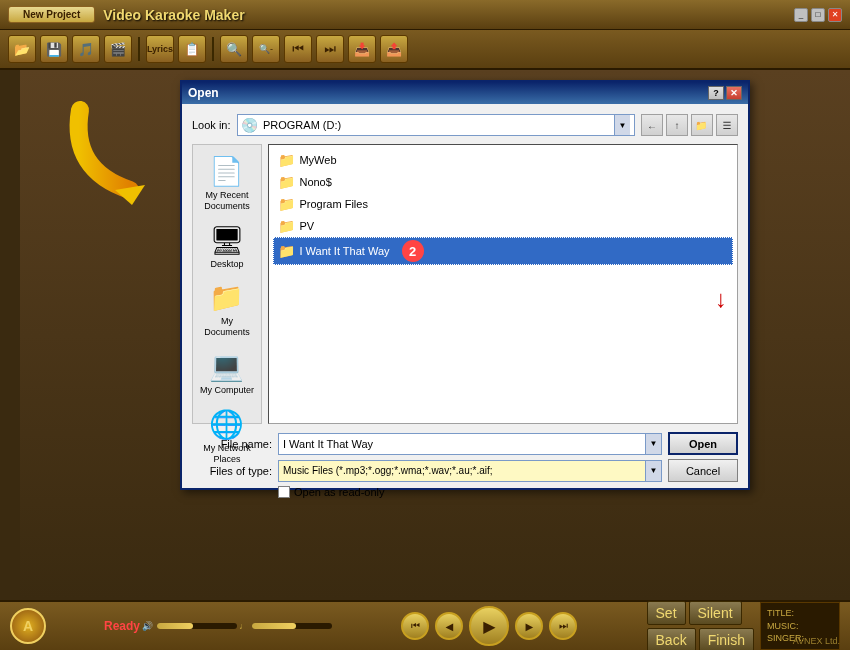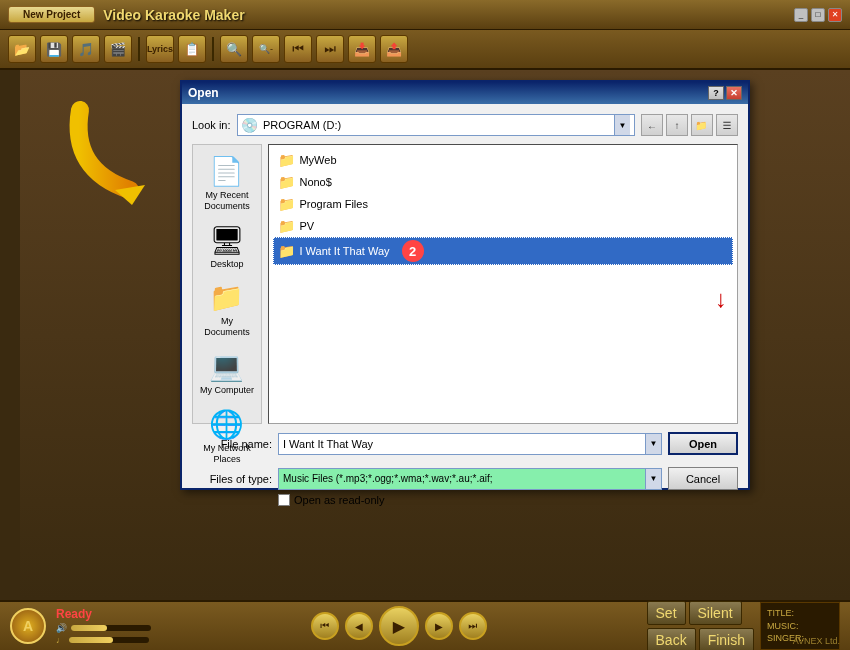--- a/index.html
+++ b/index.html
@@ -374,29 +374,29 @@
       width: 70px;
       height: 23px;
       background: linear-gradient(180deg, #f0f0f0 0%, #d0d0d0 100%);
       border: 1px solid #808080;
       font-size: 11px;
       cursor: pointer;
     }
     .file-type-row {
       display: flex;
       align-items: center;
-      margin-top: 12px;
+      margin-top: 4px;
       gap: 6px;
     }
     .file-type-input {
       flex: 1;
       height: 22px;
       border: 1px solid #7a9ac8;
       font-size: 10px;
-      background: #86efac;
+      background: #fef9c3;
       display: flex;
       align-items: center;
       padding: 0 4px;
       position: relative;
       overflow: hidden;
     }
     .readonly-row {
       display: flex;
       margin-top: 4px;
       gap: 4px;
@@ -428,22 +428,22 @@
       border: 2px solid #f0d060;
       display: flex;
       align-items: center;
       justify-content: center;
       color: #f0d060;
       font-weight: bold;
       font-size: 14px;
     }
     .status-info {
       display: flex;
-      flex-direction: column;
       gap: 2px;
+      margin-left: 48px;
     }
     .status-text {
       color: #ff4444;
       font-size: 12px;
       font-weight: bold;
     }
     .volume-slider {
       display: flex;
       align-items: center;
       gap: 4px;

